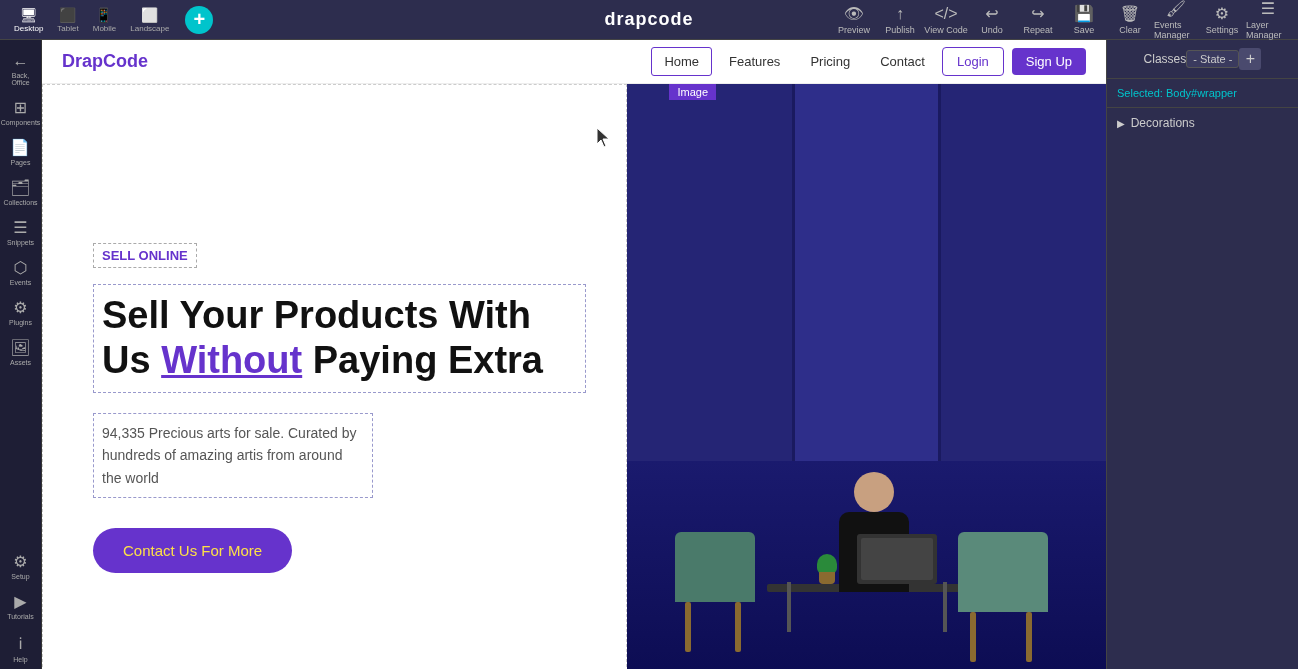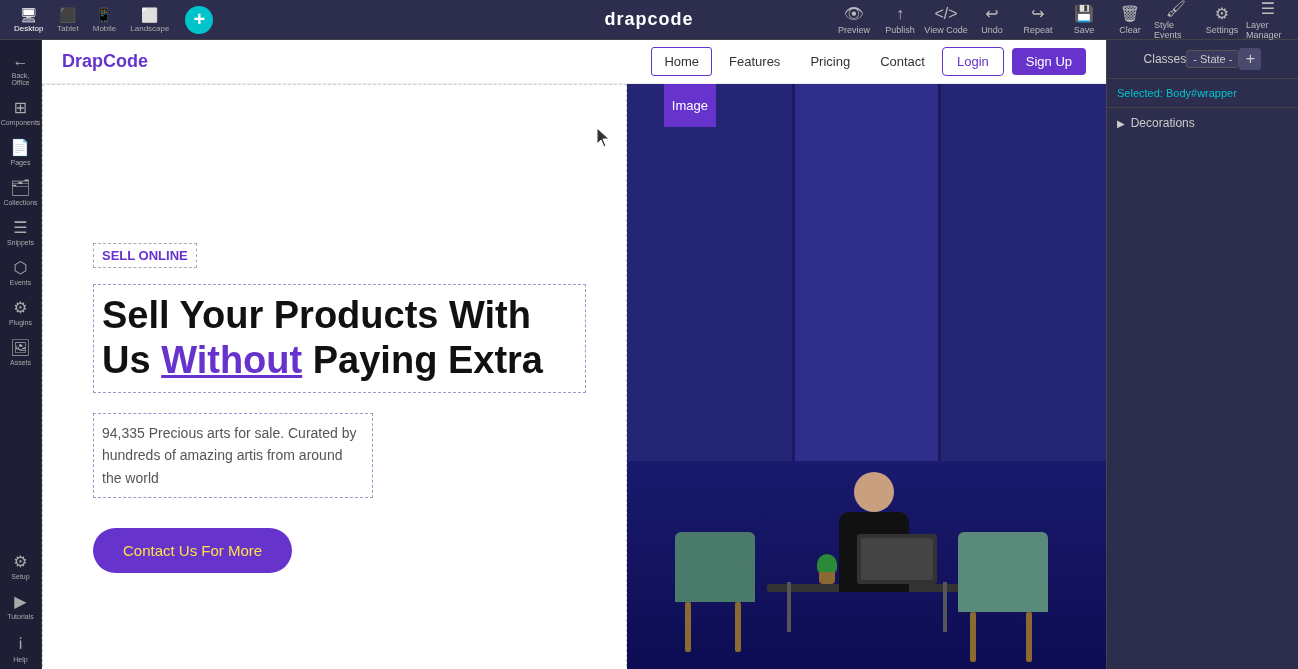--- a/index.html
+++ b/index.html
@@ -182,22 +182,22 @@
       margin-left: 4px;
     }
 
     
     .image-label {
       position: absolute;
       top: 44px;
       right: 390px;
       background: #6633cc;
       color: #fff;
-      font-size: 13px;
-      padding: 14px 8px;
+      font-size: 11px;
+      padding: 2px 8px;
       z-index: 10;
     }
 
     
     .hero-section {
       display: flex;
       height: 628px;
       background: #fff;
     }
 
@@ -566,21 +566,21 @@
     <div class="toolbar-icon-btn">
       <span class="icon-symbol">💾</span>
       <span>Save</span>
     </div>
     <div class="toolbar-icon-btn">
       <span class="icon-symbol">🗑</span>
       <span>Clear</span>
     </div>
     <div class="toolbar-icon-btn">
       <span class="icon-symbol">🖌</span>
-      <span>Style Events</span>
+      <span>Events Manager</span>
     </div>
     <div class="toolbar-icon-btn">
       <span class="icon-symbol">⚙</span>
       <span>Settings</span>
     </div>
     <div class="toolbar-icon-btn">
       <span class="icon-symbol">☰</span>
       <span>Layer Manager</span>
     </div>
   </div>

